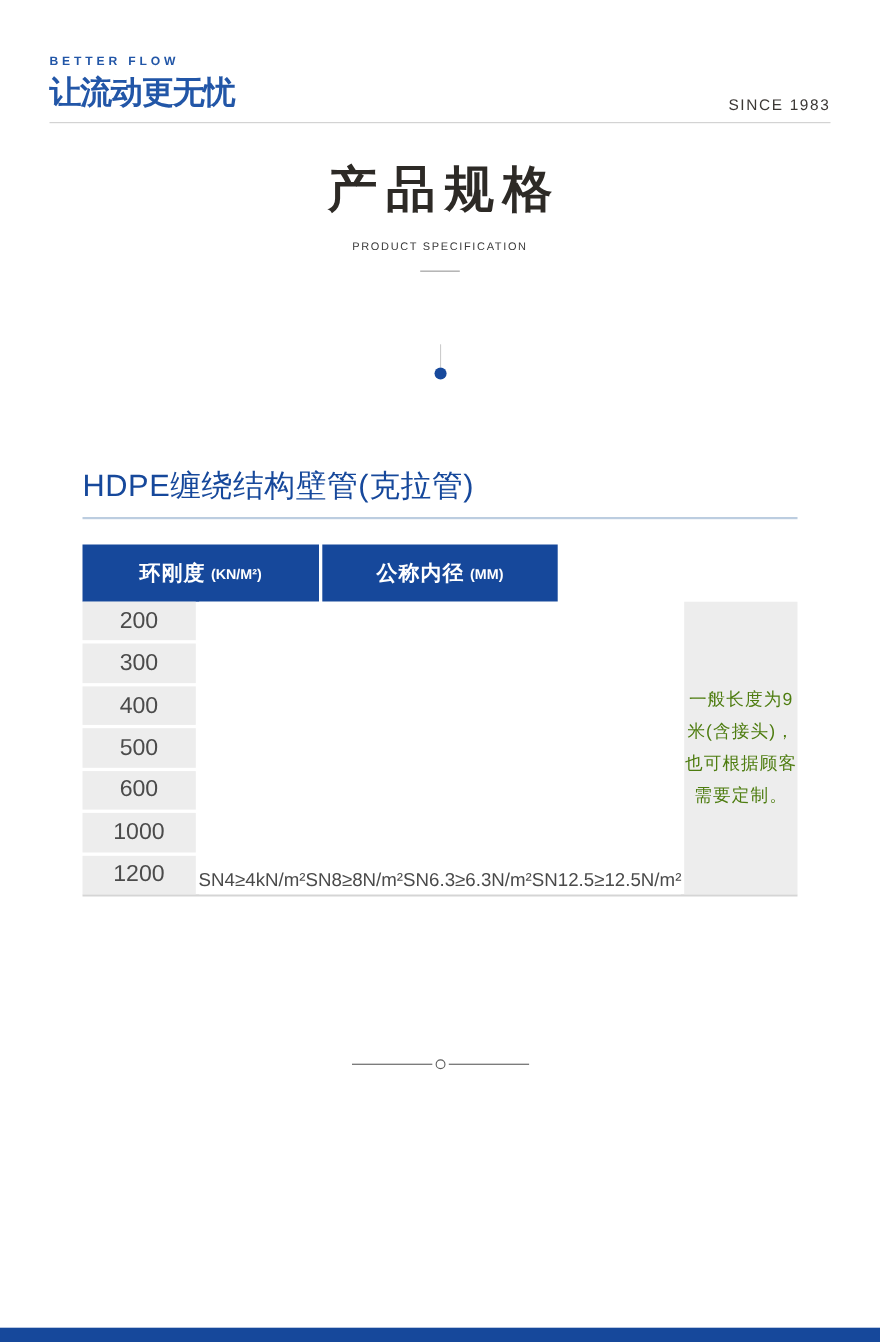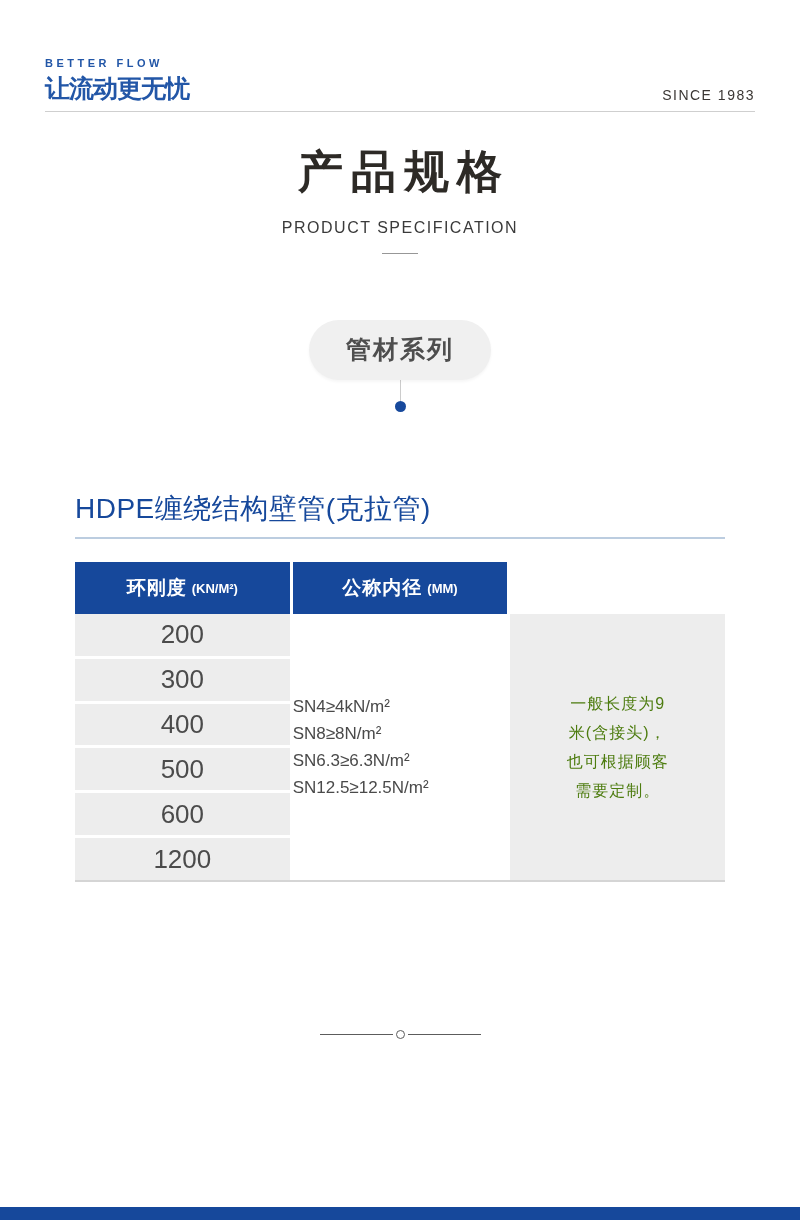--- a/index.html
+++ b/index.html
@@ -25,21 +25,21 @@
     align-items: flex-end;
   }
   .brand-en {
     color: #2256a7;
     font-size: 11px;
     font-weight: bold;
     letter-spacing: 3.5px;
   }
   .brand-cn {
     color: #2256a7;
-    font-size: 25px;
+    font-size: 29px;
     font-weight: bold;
     letter-spacing: -1px;
     margin-top: 3px;
     padding-bottom: 6px;
   }
   .since {
     color: #3b3734;
     font-size: 14px;
     letter-spacing: 1.5px;
     padding-bottom: 8px;
@@ -49,21 +49,21 @@
   .hero { text-align: center; padding-top: 30px; }
   .hero-title {
     font-size: 45px;
     font-weight: bold;
     color: #2d2a26;
     letter-spacing: 8px;
     text-indent: 8px;
   }
   .hero-sub {
     margin-top: 17px;
-    font-size: 16px;
+    font-size: 10px;
     color: #3a3a3a;
     letter-spacing: 1.5px;
   }
   .hero-rule {
     width: 36px;
     height: 1px;
     background: #979797;
     margin: 16px auto 0 auto;
   }
 
@@ -124,28 +124,28 @@
     height: 268px;
     border-bottom: 2px solid #d5d5d5;
   }
   .col-diam { display: flex; flex-direction: column; row-gap: 3px; }
   .diam-cell {
     flex: 1;
     background: #ededed;
     display: flex;
     align-items: center;
     justify-content: center;
-    font-size: 26px;
+    font-size: 21px;
     color: #4b4b4b;
   }
   .col-stiff {
     background: #ffffff;
     display: flex;
-    flex-direction: column;
-    align-items: flex-start;
+    flex-direction: row;
+    align-items: flex-end;
     justify-content: center;
     font-size: 17px;
     color: #4a4a4a;
   }
   .col-stiff .sline { line-height: 27px; }
   .col-remark {
     background: #ededed;
     display: flex;
     flex-direction: column;
     align-items: center;
@@ -193,21 +193,20 @@
     <div class="since">SINCE 1983</div>
   </header>
 
   <section class="hero">
     <h1 class="hero-title">产品规格</h1>
     <div class="hero-sub">PRODUCT SPECIFICATION</div>
     <div class="hero-rule"></div>
   </section>
 
   <div class="badge-wrap">
-    <div class="badge-pill">管材系列</div>
     <div class="badge-stem"></div>
     <div class="badge-dot"></div>
   </div>
 
   <section class="spec">
     <h2 class="spec-heading">HDPE缠绕结构壁管(克拉管)</h2>
     <div class="spec-rule"></div>
 
     <div class="spec-table">
       <div class="thead">
@@ -221,20 +220,21 @@
         </div>
       </div>
 
       <div class="tbody">
         <div class="col-diam">
           <div class="diam-cell">200</div>
           <div class="diam-cell">300</div>
           <div class="diam-cell">400</div>
           <div class="diam-cell">500</div>
           <div class="diam-cell">600</div>
+          <div class="diam-cell">1000</div>
           <div class="diam-cell">1200</div>
         </div>
 
         <div class="col-stiff">
           <div class="sline">SN4≥4kN/m²</div>
           <div class="sline">SN8≥8N/m²</div>
           <div class="sline">SN6.3≥6.3N/m²</div>
           <div class="sline">SN12.5≥12.5N/m²</div>
         </div>
 

